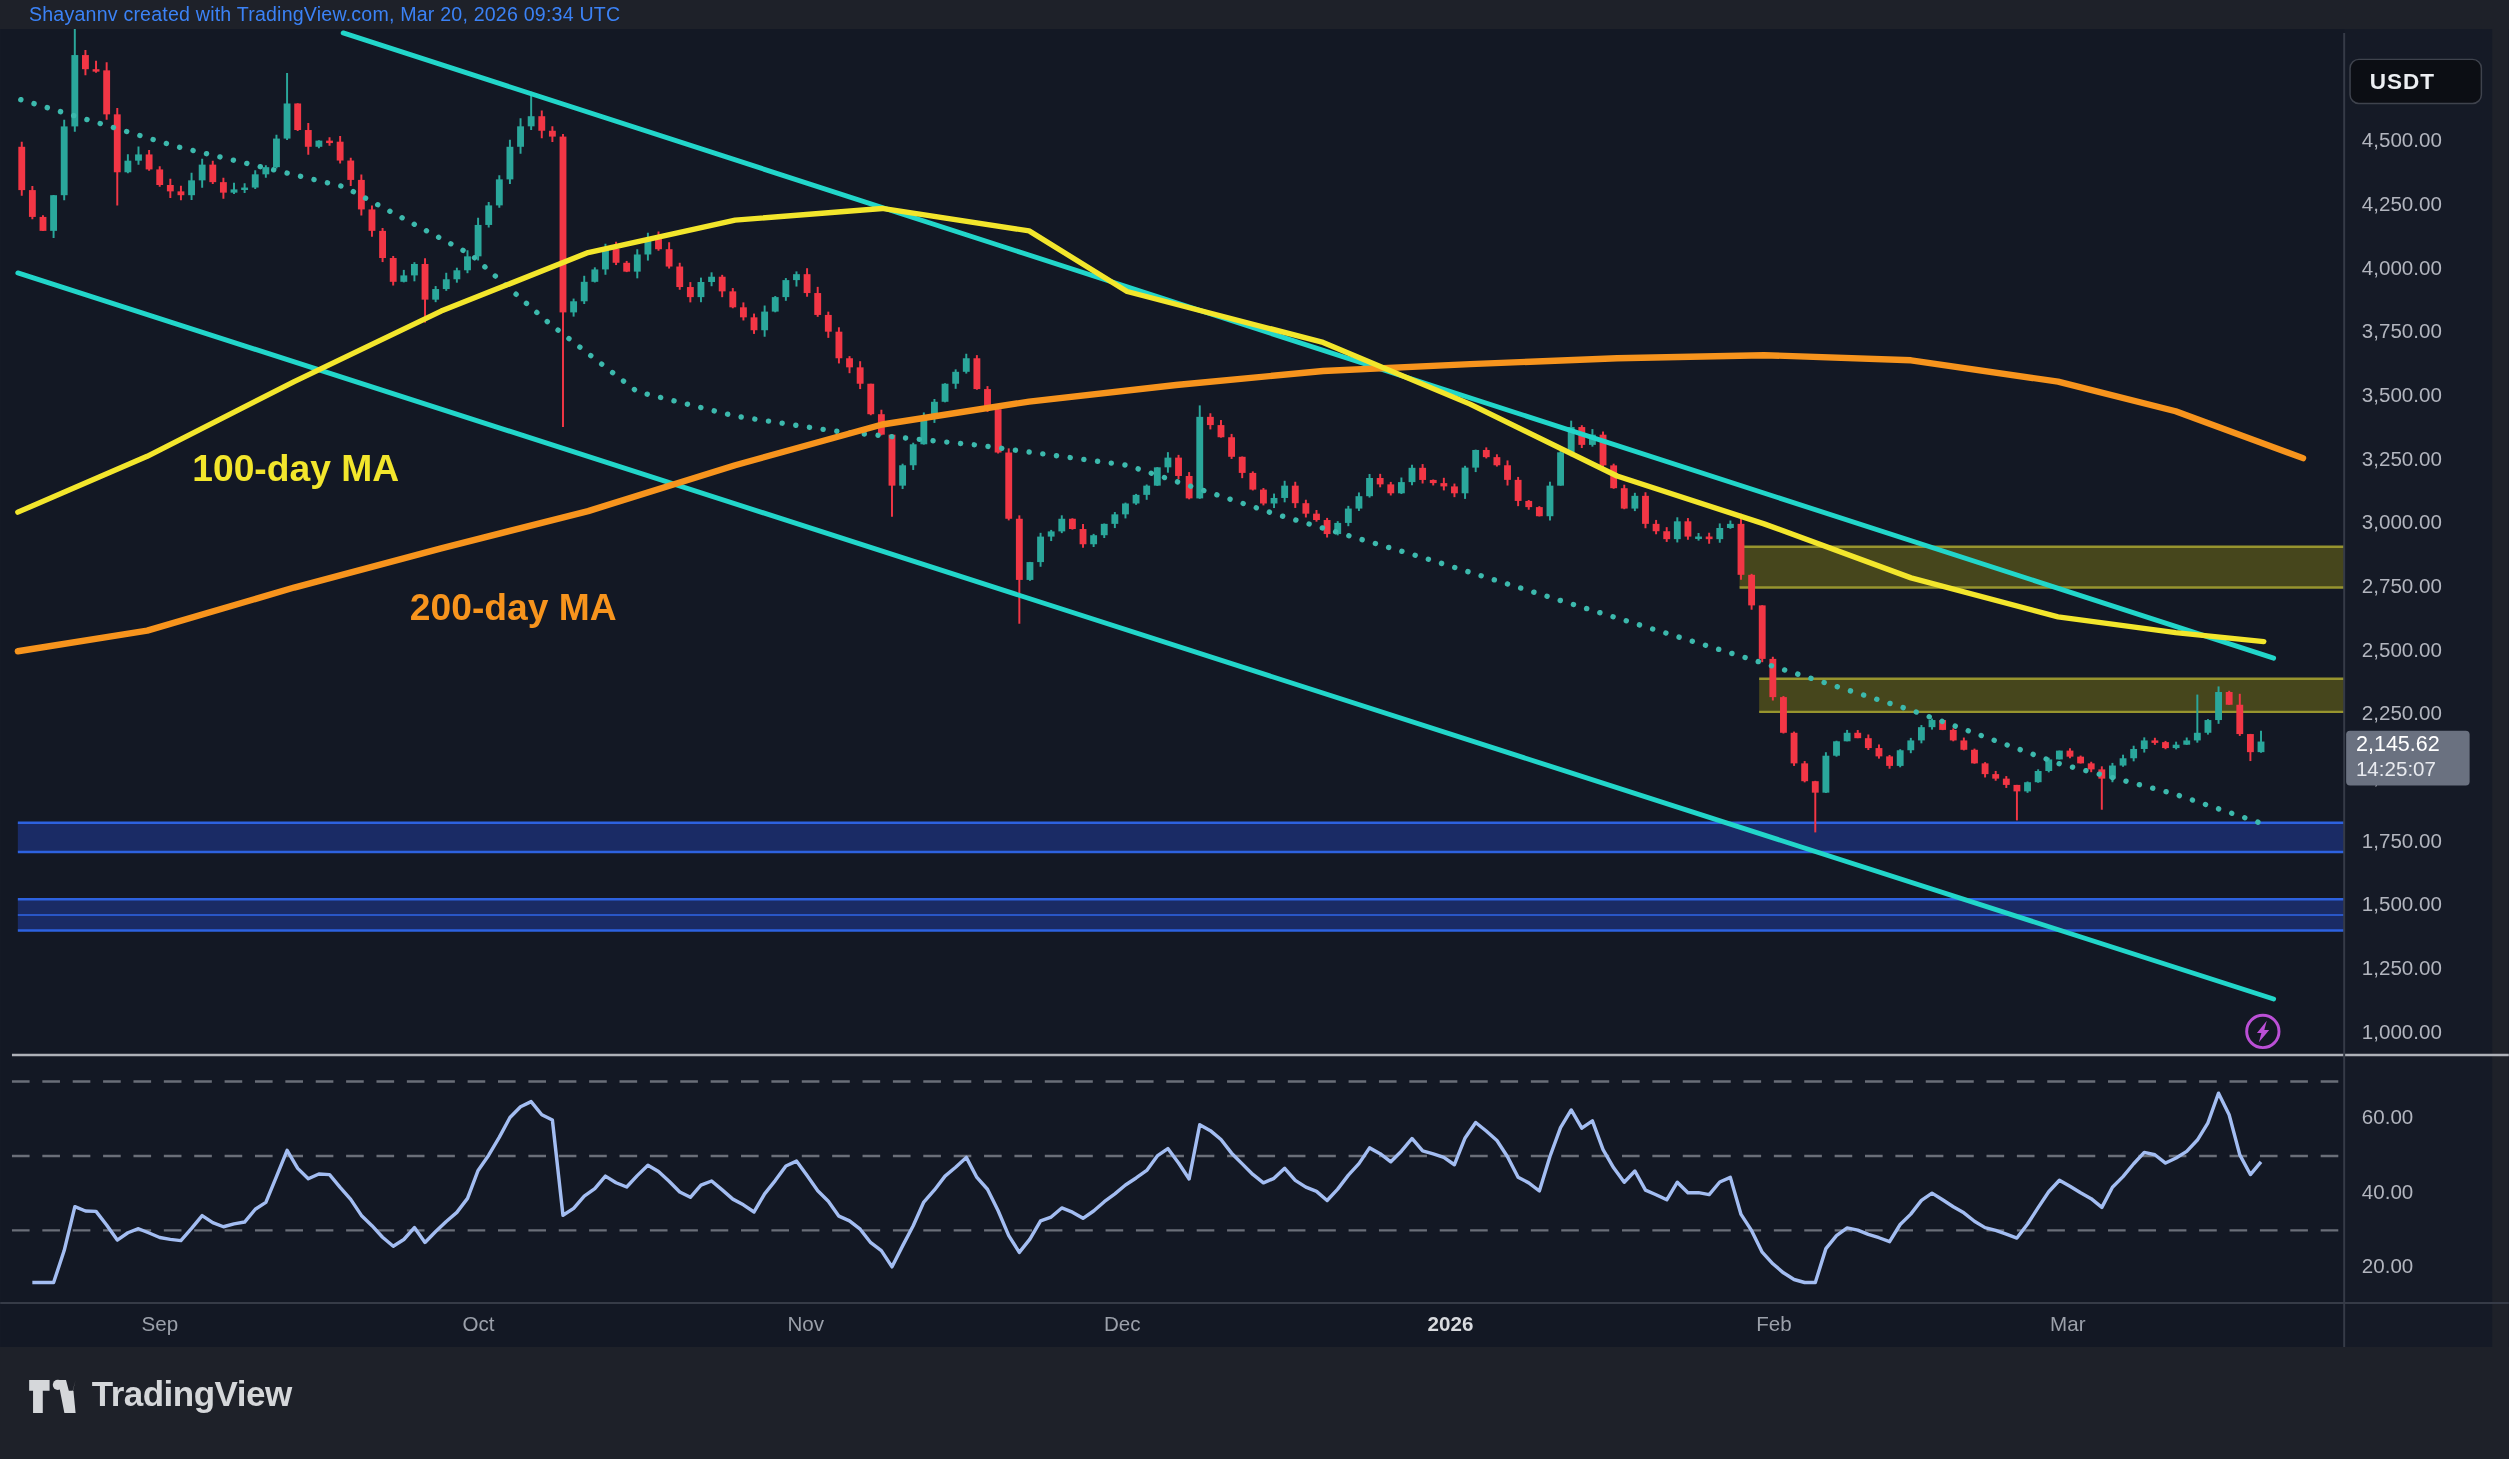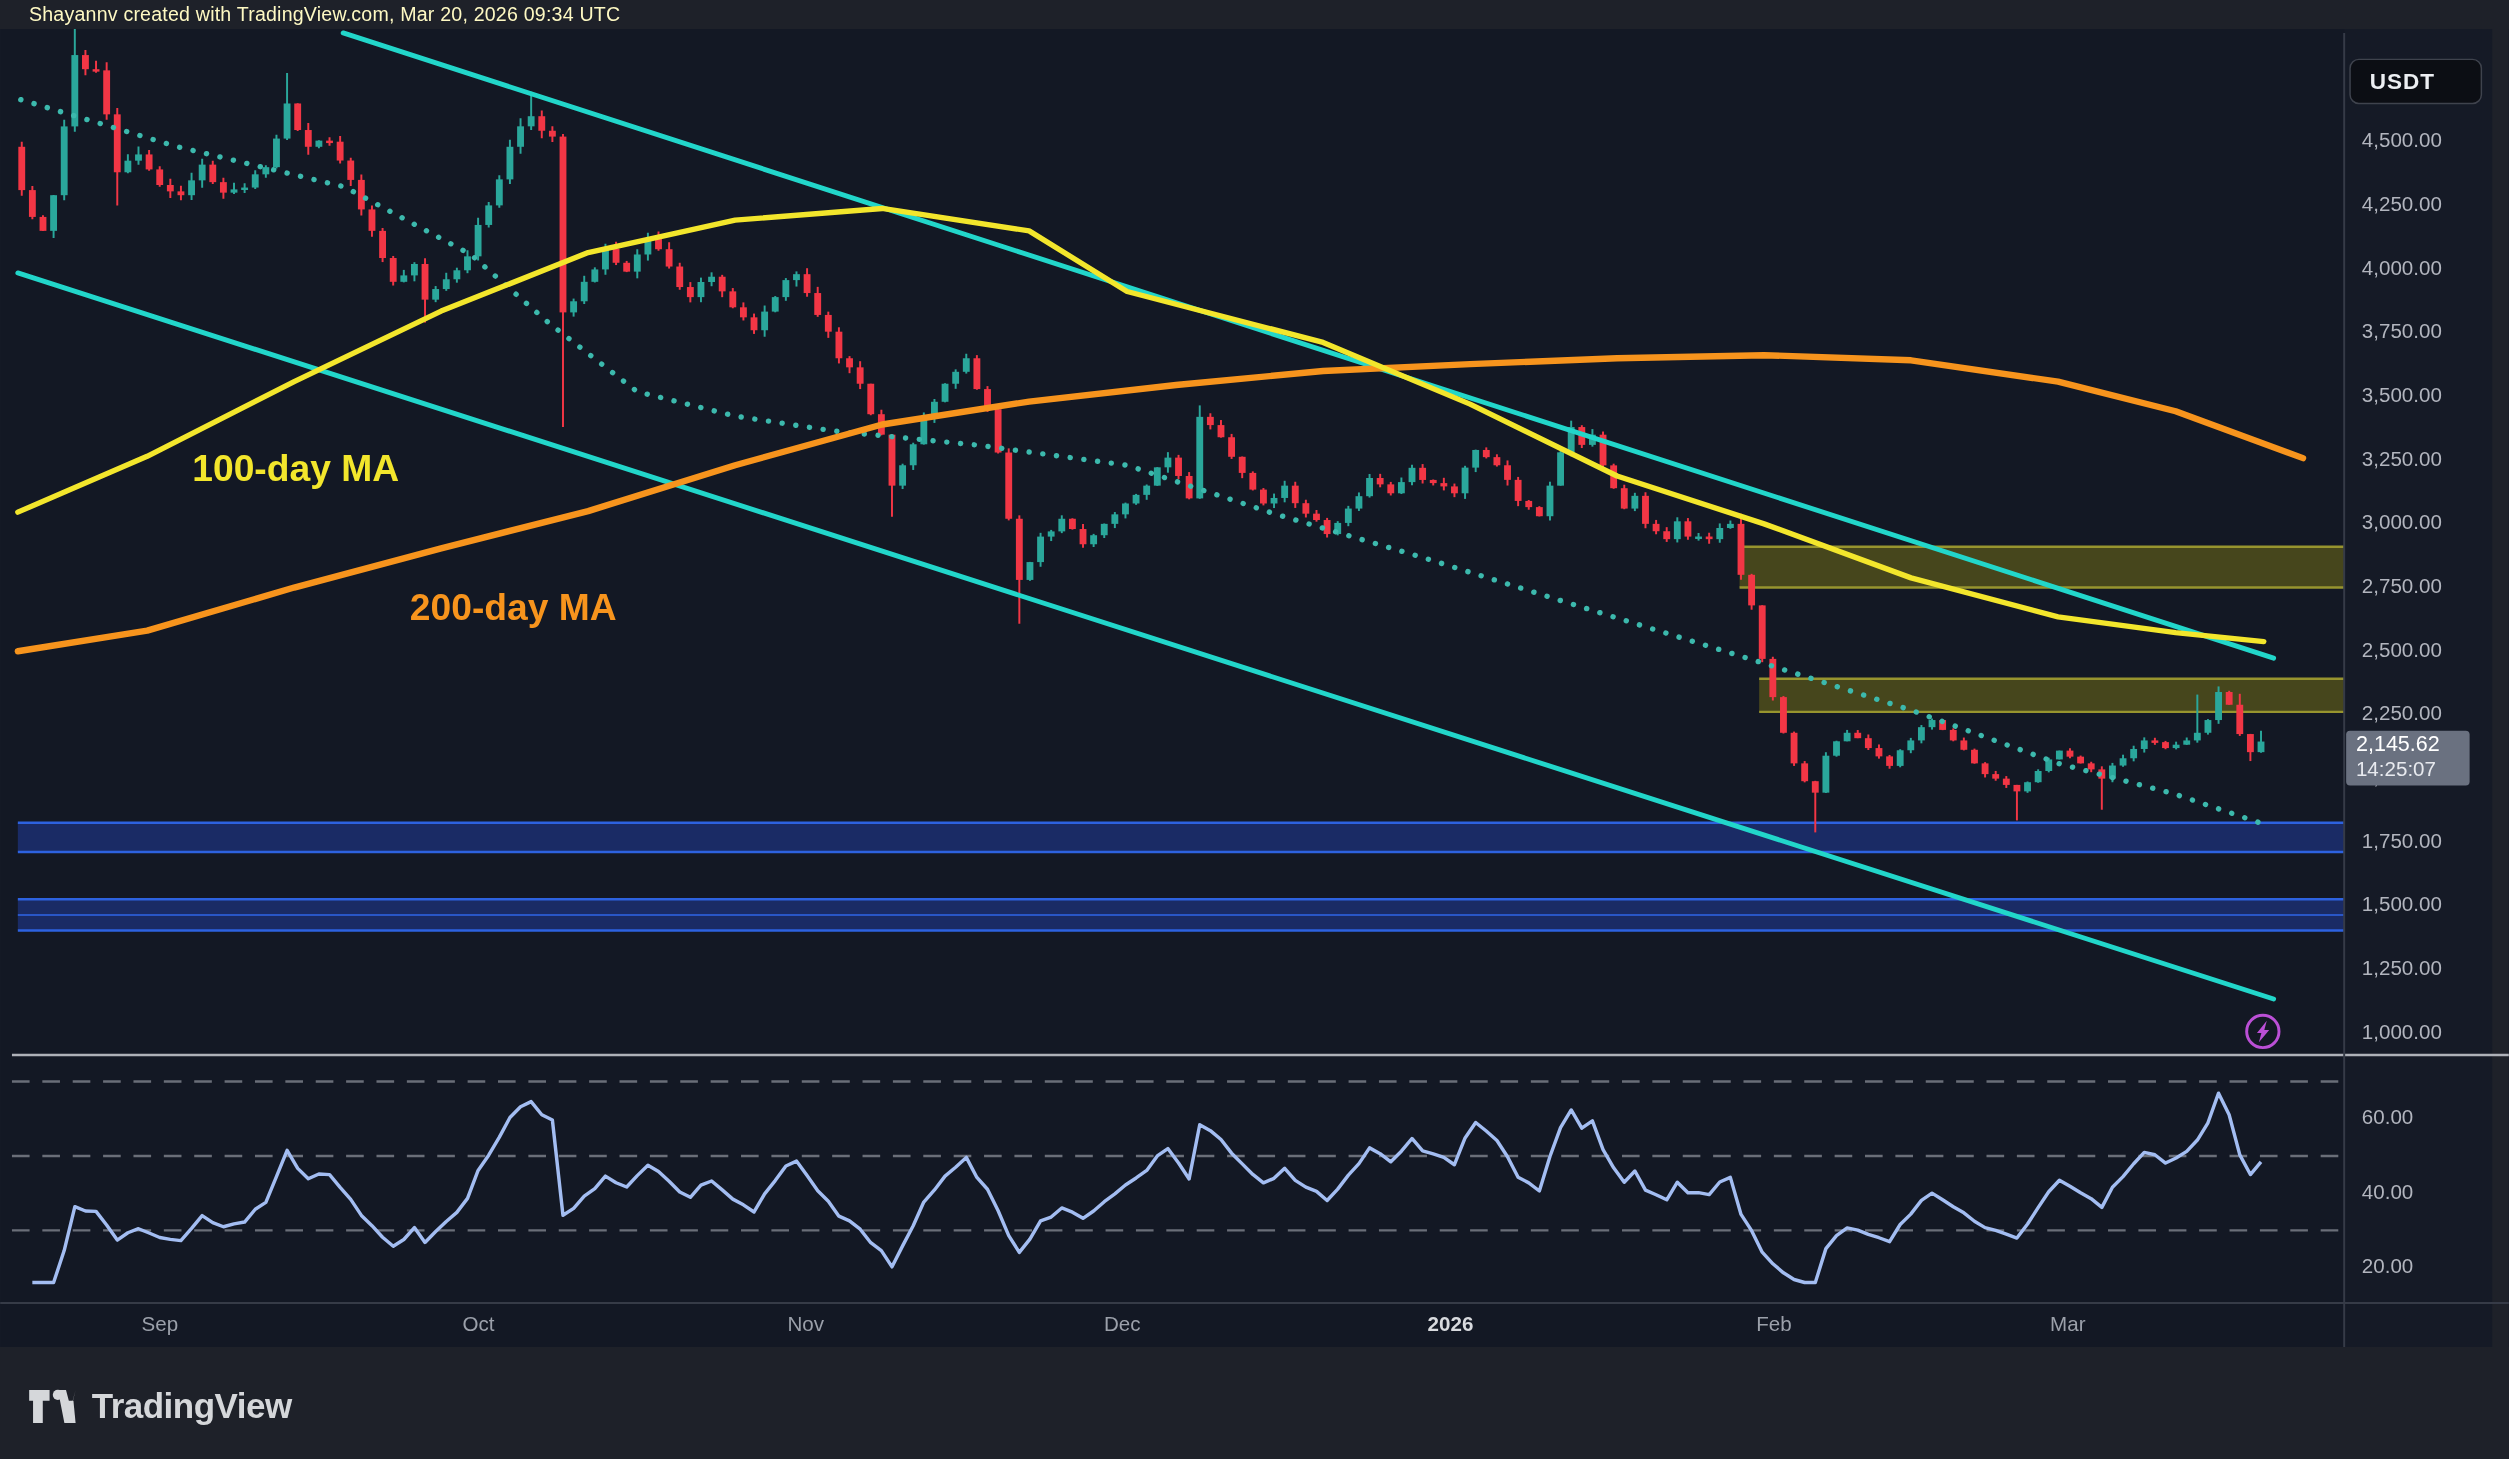--- a/index.html
+++ b/index.html
@@ -1,23 +1,23 @@
 <!DOCTYPE html>
 <html><head>
 <meta charset="utf-8">
 <style>
   html,body{margin:0;padding:0;background:#1e2129;width:2509px;height:1459px;overflow:hidden;
             font-family:"Liberation Sans",sans-serif;}
   #topbar{position:absolute;left:0;top:0;width:2509px;height:29px;background:#1e2129;
           display:flex;align-items:center;}
-  #topbar span{color:#fef9c3;font-size:19.6px;margin-left:29px;letter-spacing:0.2px;}
+  #topbar span{color:#3b82f6;font-size:19.6px;margin-left:29px;letter-spacing:0.2px;}
   #chart{position:absolute;left:0;top:29px;display:block;}
   svg text{font-family:"Liberation Sans",sans-serif;}
   #brandbar{position:absolute;left:0;top:1348px;width:2509px;height:112px;background:#1e2129;}
-  #brand-link{position:absolute;left:29px;top:38px;display:flex;align-items:center;gap:15.7px;
+  #brand-link{position:absolute;left:29px;top:26px;display:flex;align-items:flex-end;gap:15.7px;
               text-decoration:none;cursor:pointer;}
   #brand-link span{color:#d5d7da;font-size:35px;font-weight:bold;letter-spacing:-0.5px;}
 </style>
 </head>
 <body>
 
 <div id="topbar">
   <span>Shayannv created with TradingView.com, Mar 20, 2026 09:34 UTC</span>
 </div>
 

